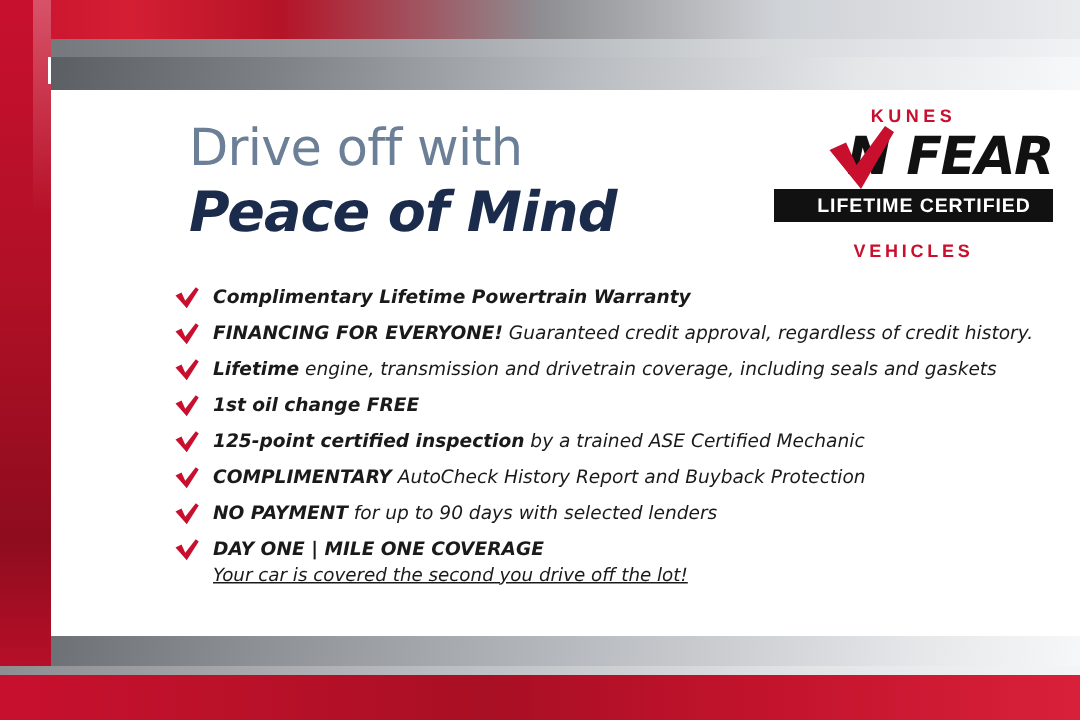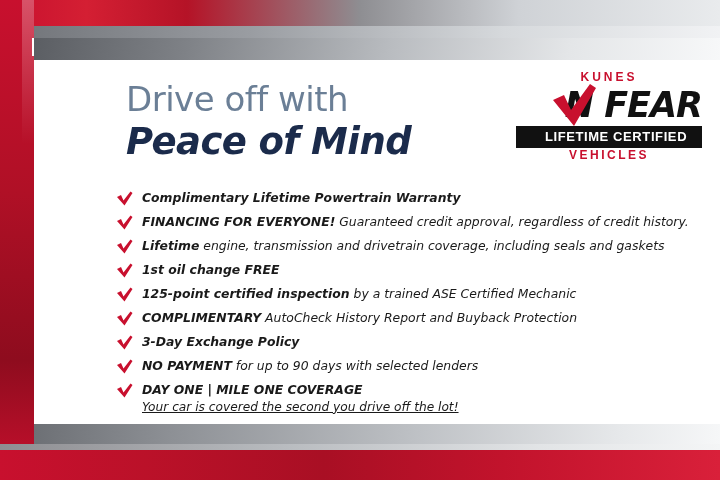--- a/index.html
+++ b/index.html
@@ -162,21 +162,21 @@
     letter-spacing: .6px;
     padding: 3px 0 4px 14px;
     margin-top: 1px;
   }
   .logo-vehicles {
     font-family: "Liberation Sans", sans-serif;
     font-size: 12px;
     font-weight: bold;
     letter-spacing: 2.5px;
     color: #c8102e;
-    margin-top: 0;
+    margin-top: 12px;
   }
 
   
   .bullets {
     position: absolute;
     left: 82px; top: 130px;
     width: 580px;
   }
   .bullet {
     position: relative;
@@ -274,26 +274,20 @@
         <b>125-point certified inspection</b><span> by a trained ASE Certified Mechanic</span>
       </div>
 
       <div class="bullet">
         <svg class="check" viewBox="0 0 17 15">
             <path d="M1 6 L5 4 L7.5 9.5 L14.5 0.5 L16.5 2 L8.5 14.5 Z" fill="#c8102e"></path>
           </svg>
         <b>COMPLIMENTARY</b><span> AutoCheck History Report and Buyback Protection</span>
       </div>
 
-      <div class="bullet">
-        <svg class="check" viewBox="0 0 17 15">
-            <path d="M1 6 L5 4 L7.5 9.5 L14.5 0.5 L16.5 2 L8.5 14.5 Z" fill="#c8102e"></path>
-          </svg>
-        <b>3-Day Exchange Policy</b><span></span>
-      </div>
 
       <div class="bullet">
         <svg class="check" viewBox="0 0 17 15">
             <path d="M1 6 L5 4 L7.5 9.5 L14.5 0.5 L16.5 2 L8.5 14.5 Z" fill="#c8102e"></path>
           </svg>
         <b>NO PAYMENT</b><span> for up to 90 days with selected lenders</span>
       </div>
 
       <div class="bullet">
         <svg class="check" viewBox="0 0 17 15">

